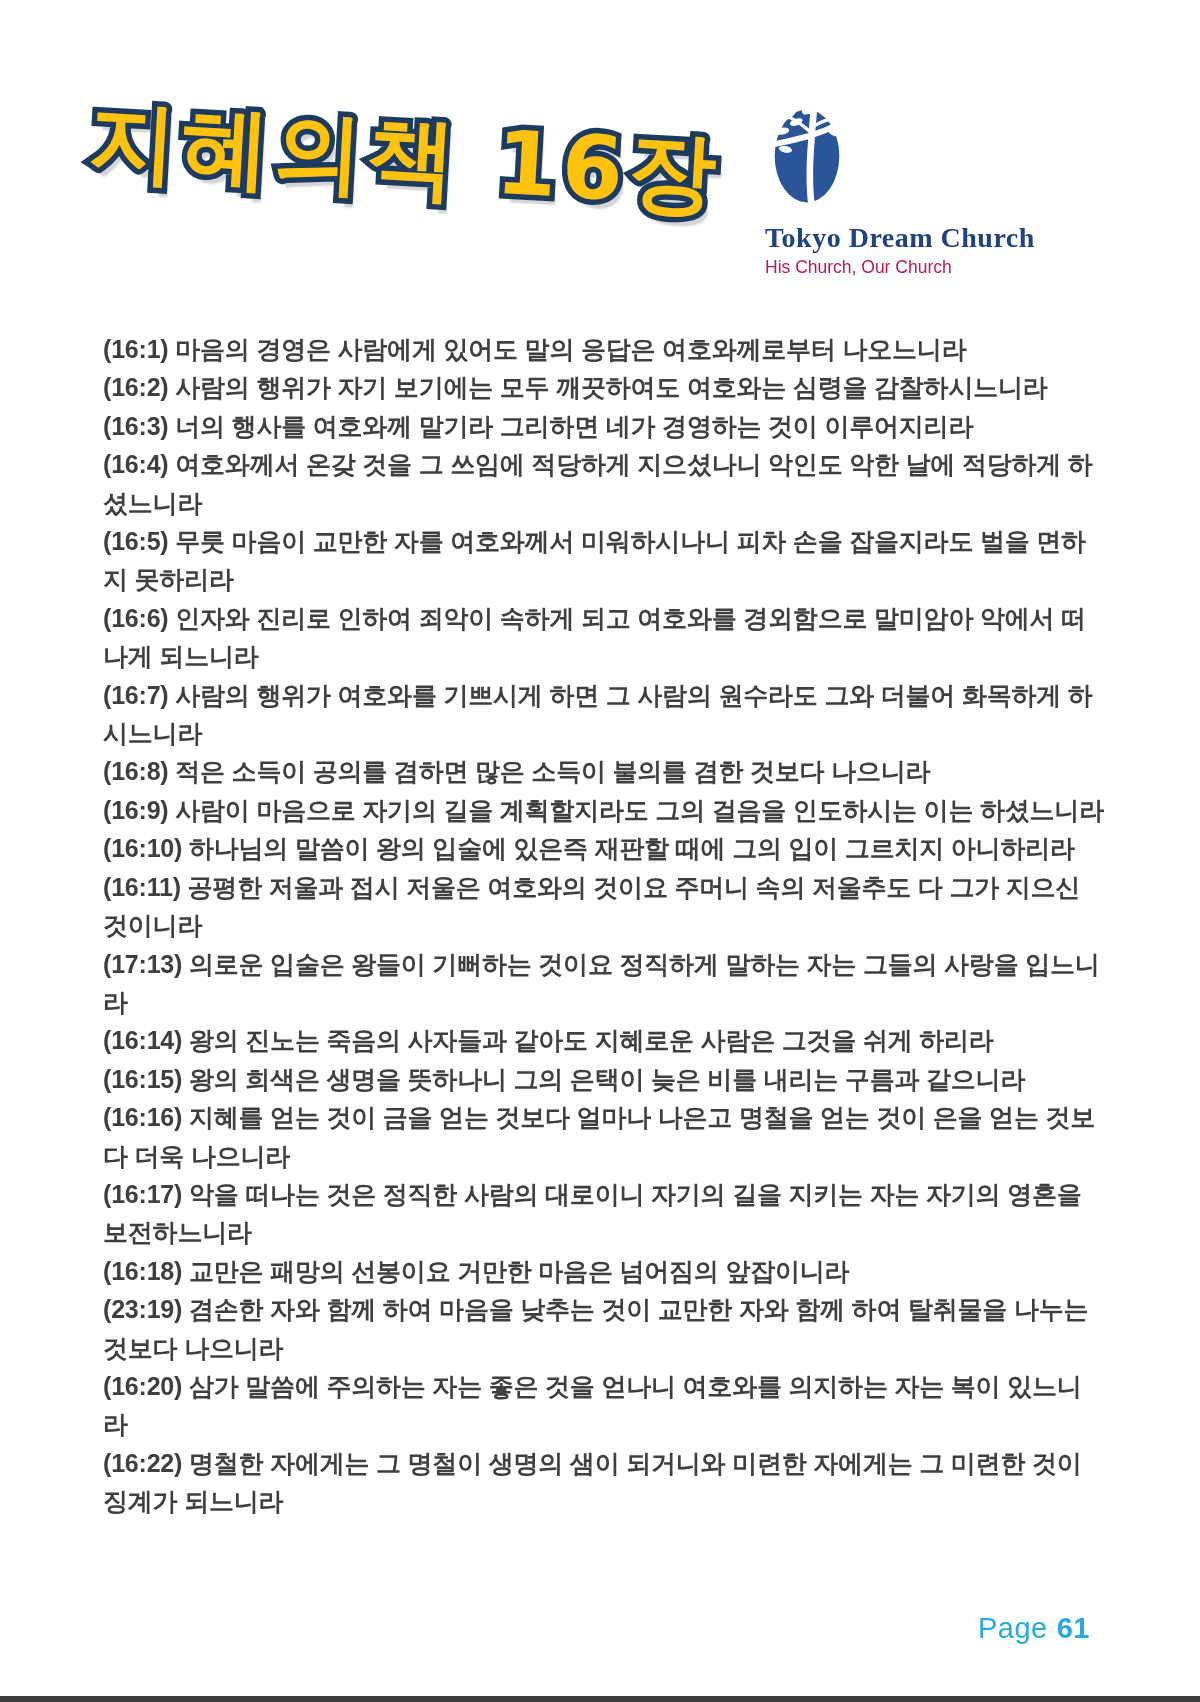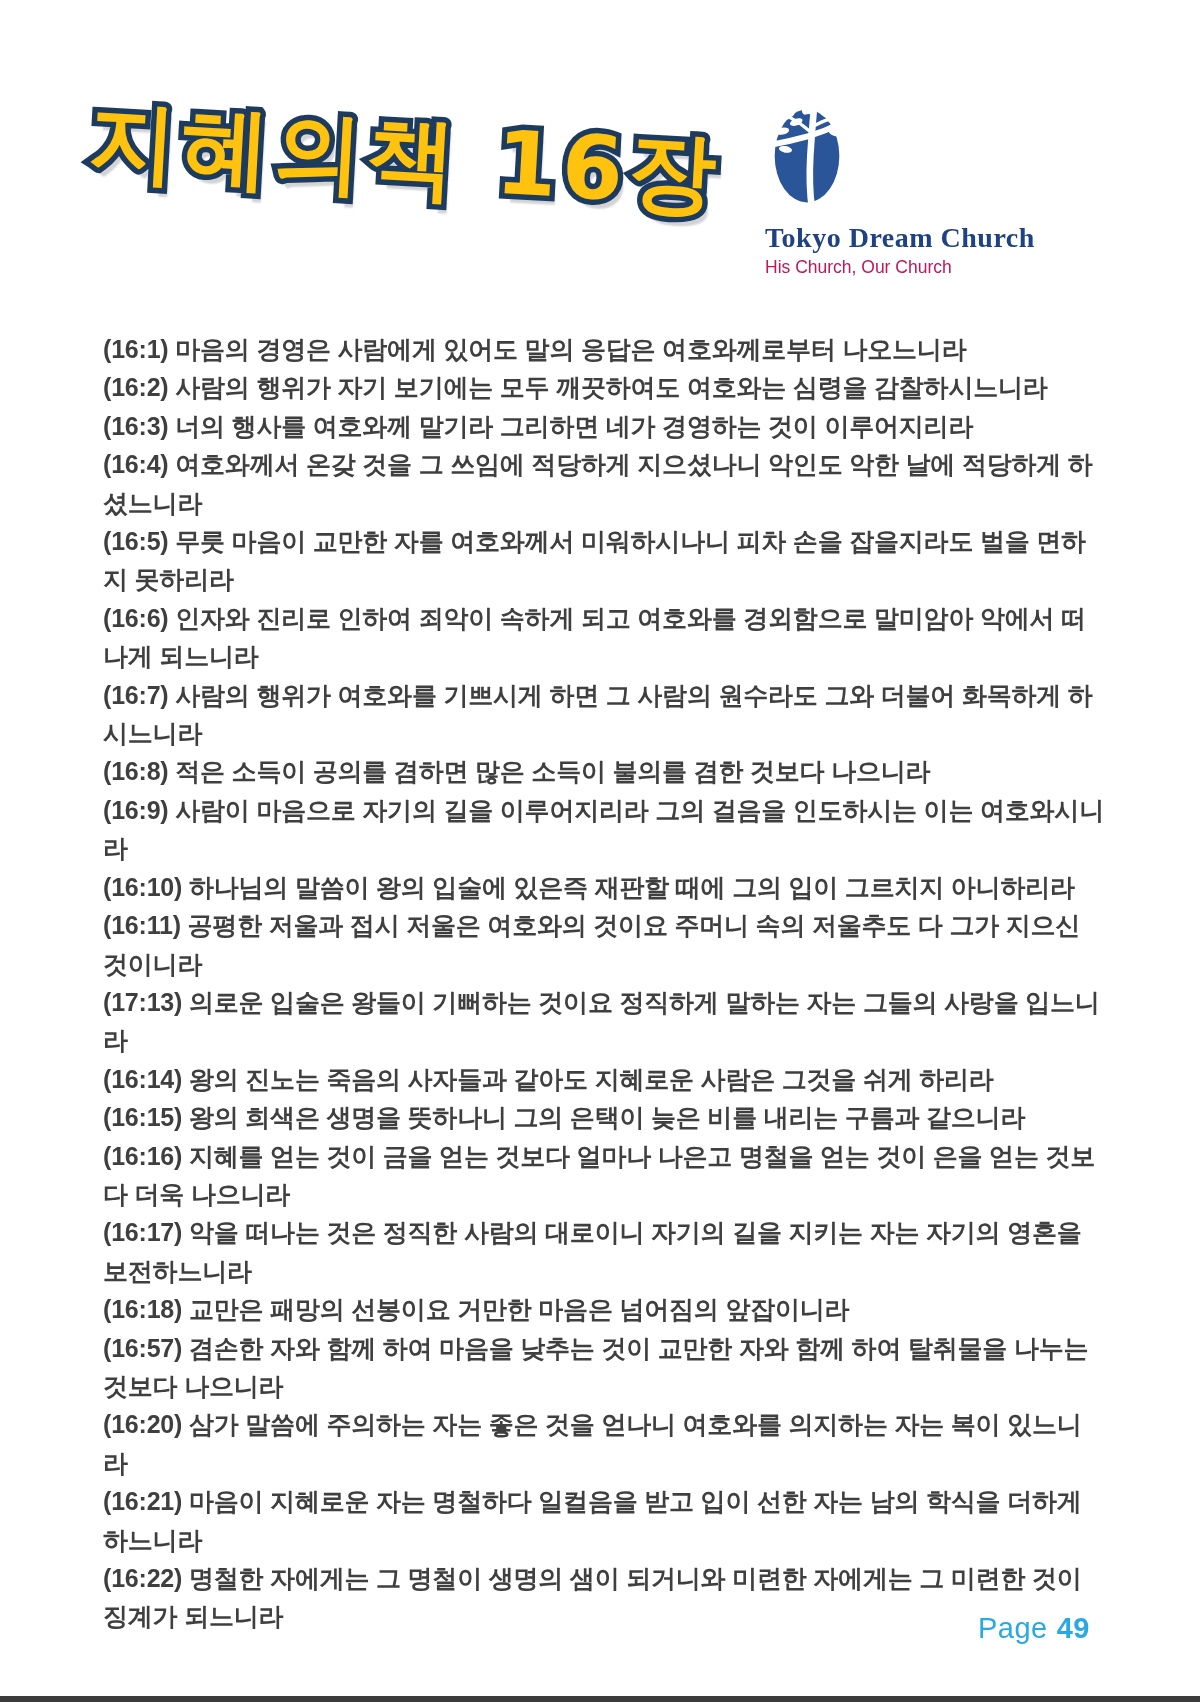--- a/index.html
+++ b/index.html
@@ -129,34 +129,33 @@
 
   <div class="verses">
       <p class="verse">(16:1) 마음의 경영은 사람에게 있어도 말의 응답은 여호와께로부터 나오느니라</p>
       <p class="verse">(16:2) 사람의 행위가 자기 보기에는 모두 깨끗하여도 여호와는 심령을 감찰하시느니라</p>
       <p class="verse">(16:3) 너의 행사를 여호와께 맡기라 그리하면 네가 경영하는 것이 이루어지리라</p>
       <p class="verse">(16:4) 여호와께서 온갖 것을 그 쓰임에 적당하게 지으셨나니 악인도 악한 날에 적당하게 하셨느니라</p>
       <p class="verse">(16:5) 무릇 마음이 교만한 자를 여호와께서 미워하시나니 피차 손을 잡을지라도 벌을 면하지 못하리라</p>
       <p class="verse">(16:6) 인자와 진리로 인하여 죄악이 속하게 되고 여호와를 경외함으로 말미암아 악에서 떠나게 되느니라</p>
       <p class="verse">(16:7) 사람의 행위가 여호와를 기쁘시게 하면 그 사람의 원수라도 그와 더불어 화목하게 하시느니라</p>
       <p class="verse">(16:8) 적은 소득이 공의를 겸하면 많은 소득이 불의를 겸한 것보다 나으니라</p>
-      <p class="verse">(16:9) 사람이 마음으로 자기의 길을 이루어지리라 그의 걸음을 인도하시는 이는 여호와시니라</p>
+      <p class="verse">(16:9) 사람이 마음으로 자기의 길을 계획할지라도 그의 걸음을 인도하시는 이는 하셨느니라</p>
       <p class="verse">(16:10) 하나님의 말씀이 왕의 입술에 있은즉 재판할 때에 그의 입이 그르치지 아니하리라</p>
       <p class="verse">(16:11) 공평한 저울과 접시 저울은 여호와의 것이요 주머니 속의 저울추도 다 그가 지으신 것이니라</p>
       <p class="verse">(17:13) 의로운 입술은 왕들이 기뻐하는 것이요 정직하게 말하는 자는 그들의 사랑을 입느니라</p>
       <p class="verse">(16:14) 왕의 진노는 죽음의 사자들과 같아도 지혜로운 사람은 그것을 쉬게 하리라</p>
       <p class="verse">(16:15) 왕의 희색은 생명을 뜻하나니 그의 은택이 늦은 비를 내리는 구름과 같으니라</p>
       <p class="verse">(16:16) 지혜를 얻는 것이 금을 얻는 것보다 얼마나 나은고 명철을 얻는 것이 은을 얻는 것보다 더욱 나으니라</p>
       <p class="verse">(16:17) 악을 떠나는 것은 정직한 사람의 대로이니 자기의 길을 지키는 자는 자기의 영혼을 보전하느니라</p>
       <p class="verse">(16:18) 교만은 패망의 선봉이요 거만한 마음은 넘어짐의 앞잡이니라</p>
-      <p class="verse">(16:57) 겸손한 자와 함께 하여 마음을 낮추는 것이 교만한 자와 함께 하여 탈취물을 나누는 것보다 나으니라</p>
+      <p class="verse">(23:19) 겸손한 자와 함께 하여 마음을 낮추는 것이 교만한 자와 함께 하여 탈취물을 나누는 것보다 나으니라</p>
       <p class="verse">(16:20) 삼가 말씀에 주의하는 자는 좋은 것을 얻나니 여호와를 의지하는 자는 복이 있느니라</p>
-      <p class="verse">(16:21) 마음이 지혜로운 자는 명철하다 일컬음을 받고 입이 선한 자는 남의 학식을 더하게 하느니라</p>
       <p class="verse">(16:22) 명철한 자에게는 그 명철이 생명의 샘이 되거니와 미련한 자에게는 그 미련한 것이 징계가 되느니라</p>
     </div>
 
   <div class="page-number">
-    <span>Page</span><span class="num">49</span>
+    <span>Page</span><span class="num">61</span>
   </div>
 
   <div class="bottom-bar"></div>
 
 </div>
 
 </body></html>

